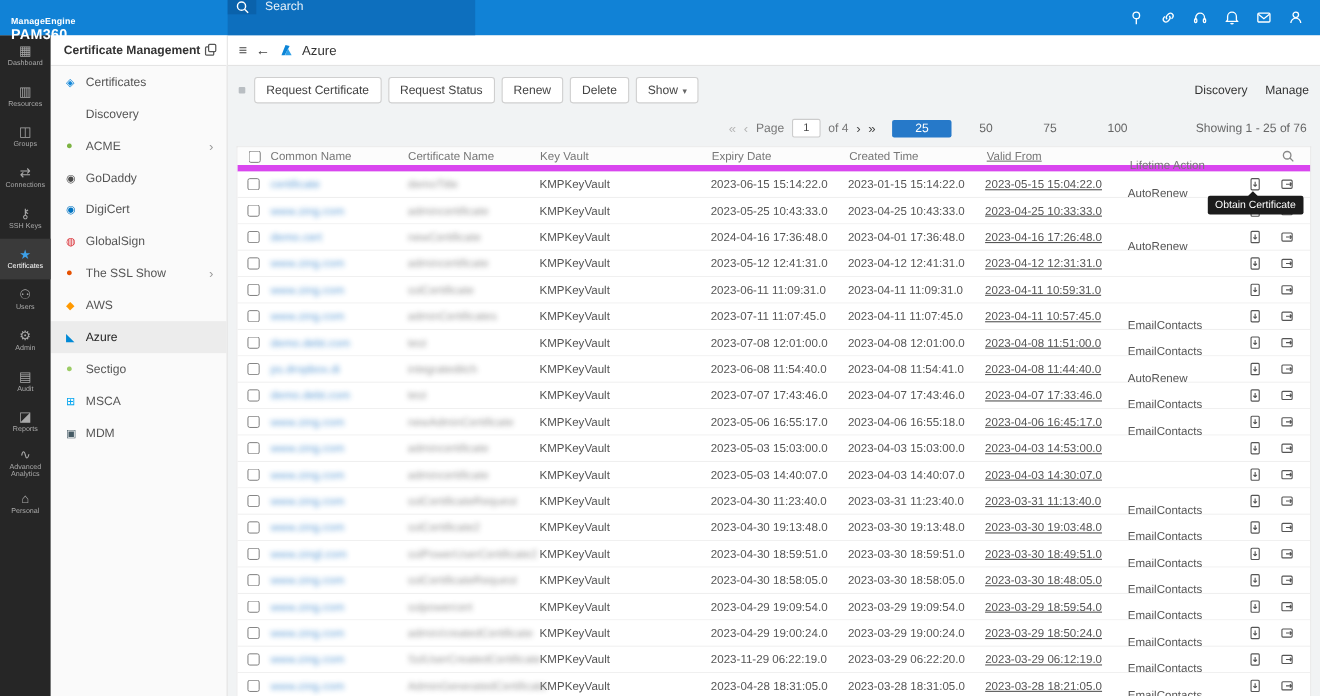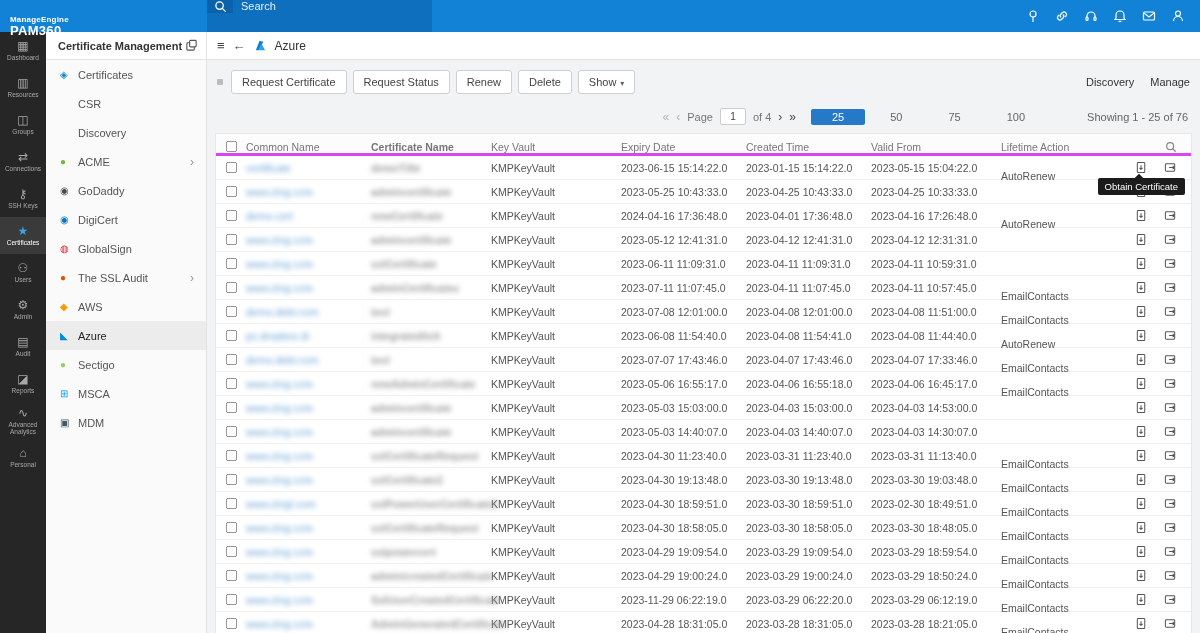--- a/index.html
+++ b/index.html
@@ -52,30 +52,30 @@
   .pagerow { display:flex; align-items:center; justify-content:flex-end; margin:14px 12px 8px 10px; gap:7px; font-size:11px; color:#777; }
   .pg-arrow { cursor:pointer; font-size:12px; color:#b5b5b5; }
   .pg-arrow.on { color:#444; }
   .pg-input { width:26px; height:17px; border:1px solid #ccc; border-radius:2px; font-size:10px; text-align:center; color:#444; }
   .sizes { display:flex; gap:4px; margin-left:8px; }
   .size { padding:2px 21px; border-radius:2px; cursor:pointer; color:#666; }
   .size.active { background:#2679c9; color:#fff; }
   .showing { margin-left:34px; color:#666; }
 
   .table { margin:0 8px; background:#fff; border:1px solid #e7e7e7; border-bottom:none; }
-  .thead { display:flex; align-items:flex-end; height:22px; border-bottom:3px solid #d946ef; background:#fcfcfc; font-size:10.5px; color:#777; }
+  .thead { display:flex; align-items:center; height:22px; border-bottom:6px solid #d946ef; background:#fcfcfc; font-size:10.5px; color:#777; }
   .trow { display:flex; align-items:center; height:24px; border-bottom:1px solid #efefef; font-size:10.5px; color:#555; background:#fff; }
   .c-chk { width:30px; display:flex; justify-content:center; }
   .c-chk input { transform:scale(.85); cursor:pointer; }
   .c-common { width:125px; }
-  .c-cert { width:120px;font-weight:bold; }
-  .c-vault { width:130px; }
+  .c-cert { width:120px; }
+  .c-vault { width:156px; }
   .c-exp { width:125px; }
   .c-created { width:125px; }
-  .c-valid { width:130px; }
+  .c-valid { width:130px;text-decoration:underline; }
   .c-action { width:110px;margin-top:17px; }
   .c-icons { flex:1; display:flex; justify-content:flex-end; gap:16px; padding-right:14px; align-items:center; }
   .blur { filter:blur(2.6px); opacity:.95; }
   .linkname { color:#639fd6; cursor:pointer; }
   .certname { color:#979797; }
   .rowicon { cursor:pointer; display:flex; }
   .hsearch { cursor:pointer; display:flex; }
 
   .tooltip { position:absolute; top:146px; right:15px; background:#1c1c1c; color:#fff; font-size:9.5px; padding:3px 7px; border-radius:2px; z-index:40; }
   .tooltip:before { content:""; position:absolute; top:-3px; left:38px; width:6px; height:6px; background:#1c1c1c; transform:rotate(45deg); }
@@ -212,25 +212,20 @@
     </span>
   </div>
   <div>
 
       <div class="sb-item">
         <span class="sb-ic" style="color: rgb(18, 135, 217);">◈</span>
         <span class="sb-lab">Certificates</span>
         <span class="sb-chev"></span>
       </div>
 
-      <div class="sb-item">
-        <span class="sb-ic"></span>
-        <span class="sb-lab">CSR</span>
-        <span class="sb-chev"></span>
-      </div>
 
       <div class="sb-item">
         <span class="sb-ic"></span>
         <span class="sb-lab">Discovery</span>
         <span class="sb-chev"></span>
       </div>
 
       <div class="sb-item">
         <span class="sb-ic" style="color: rgb(124, 179, 66);">●</span>
         <span class="sb-lab">ACME</span>
@@ -250,21 +245,21 @@
       </div>
 
       <div class="sb-item">
         <span class="sb-ic" style="color: rgb(216, 35, 42);">◍</span>
         <span class="sb-lab">GlobalSign</span>
         <span class="sb-chev"></span>
       </div>
 
       <div class="sb-item">
         <span class="sb-ic" style="color: rgb(230, 81, 0);">●</span>
-        <span class="sb-lab">The SSL Audit</span>
+        <span class="sb-lab">The SSL Show</span>
         <span class="sb-chev">›</span>
       </div>
 
       <div class="sb-item">
         <span class="sb-ic" style="color: rgb(255, 153, 0);">◆</span>
         <span class="sb-lab">AWS</span>
         <span class="sb-chev"></span>
       </div>
 
       <div class="sb-item active">
@@ -747,21 +742,21 @@
 
         <div class="trow">
           <span class="c-chk">
             <input type="checkbox" style="">
           </span>
           <span class="c-common"><span class="linkname blur">www.zingl.com</span></span>
           <span class="c-cert"><span class="certname blur">sslPowerUserCertificate2</span></span>
           <span class="c-vault">KMPKeyVault</span>
           <span class="c-exp">2023-04-30 18:59:51.0</span>
           <span class="c-created">2023-03-30 18:59:51.0</span>
-          <span class="c-valid">2023-02-30 18:49:51.0</span>
+          <span class="c-valid">2023-03-30 18:49:51.0</span>
           <span class="c-action">EmailContacts</span>
           <span class="c-icons">
             <span class="rowicon">
               <svg width="13" height="13" viewBox="0 0 14 14" fill="none" stroke="#555" stroke-width="1.1">
                 <rect x="2.5" y="1.5" width="8" height="11" rx="1"></rect>
                 <path d="M6.5 4.5v4.5m0 0L4.8 7.3M6.5 9l1.7-1.7"></path>
               </svg>
             </span>
             <span class="rowicon">
               <svg width="13" height="13" viewBox="0 0 14 14" fill="none" stroke="#555" stroke-width="1.1">

